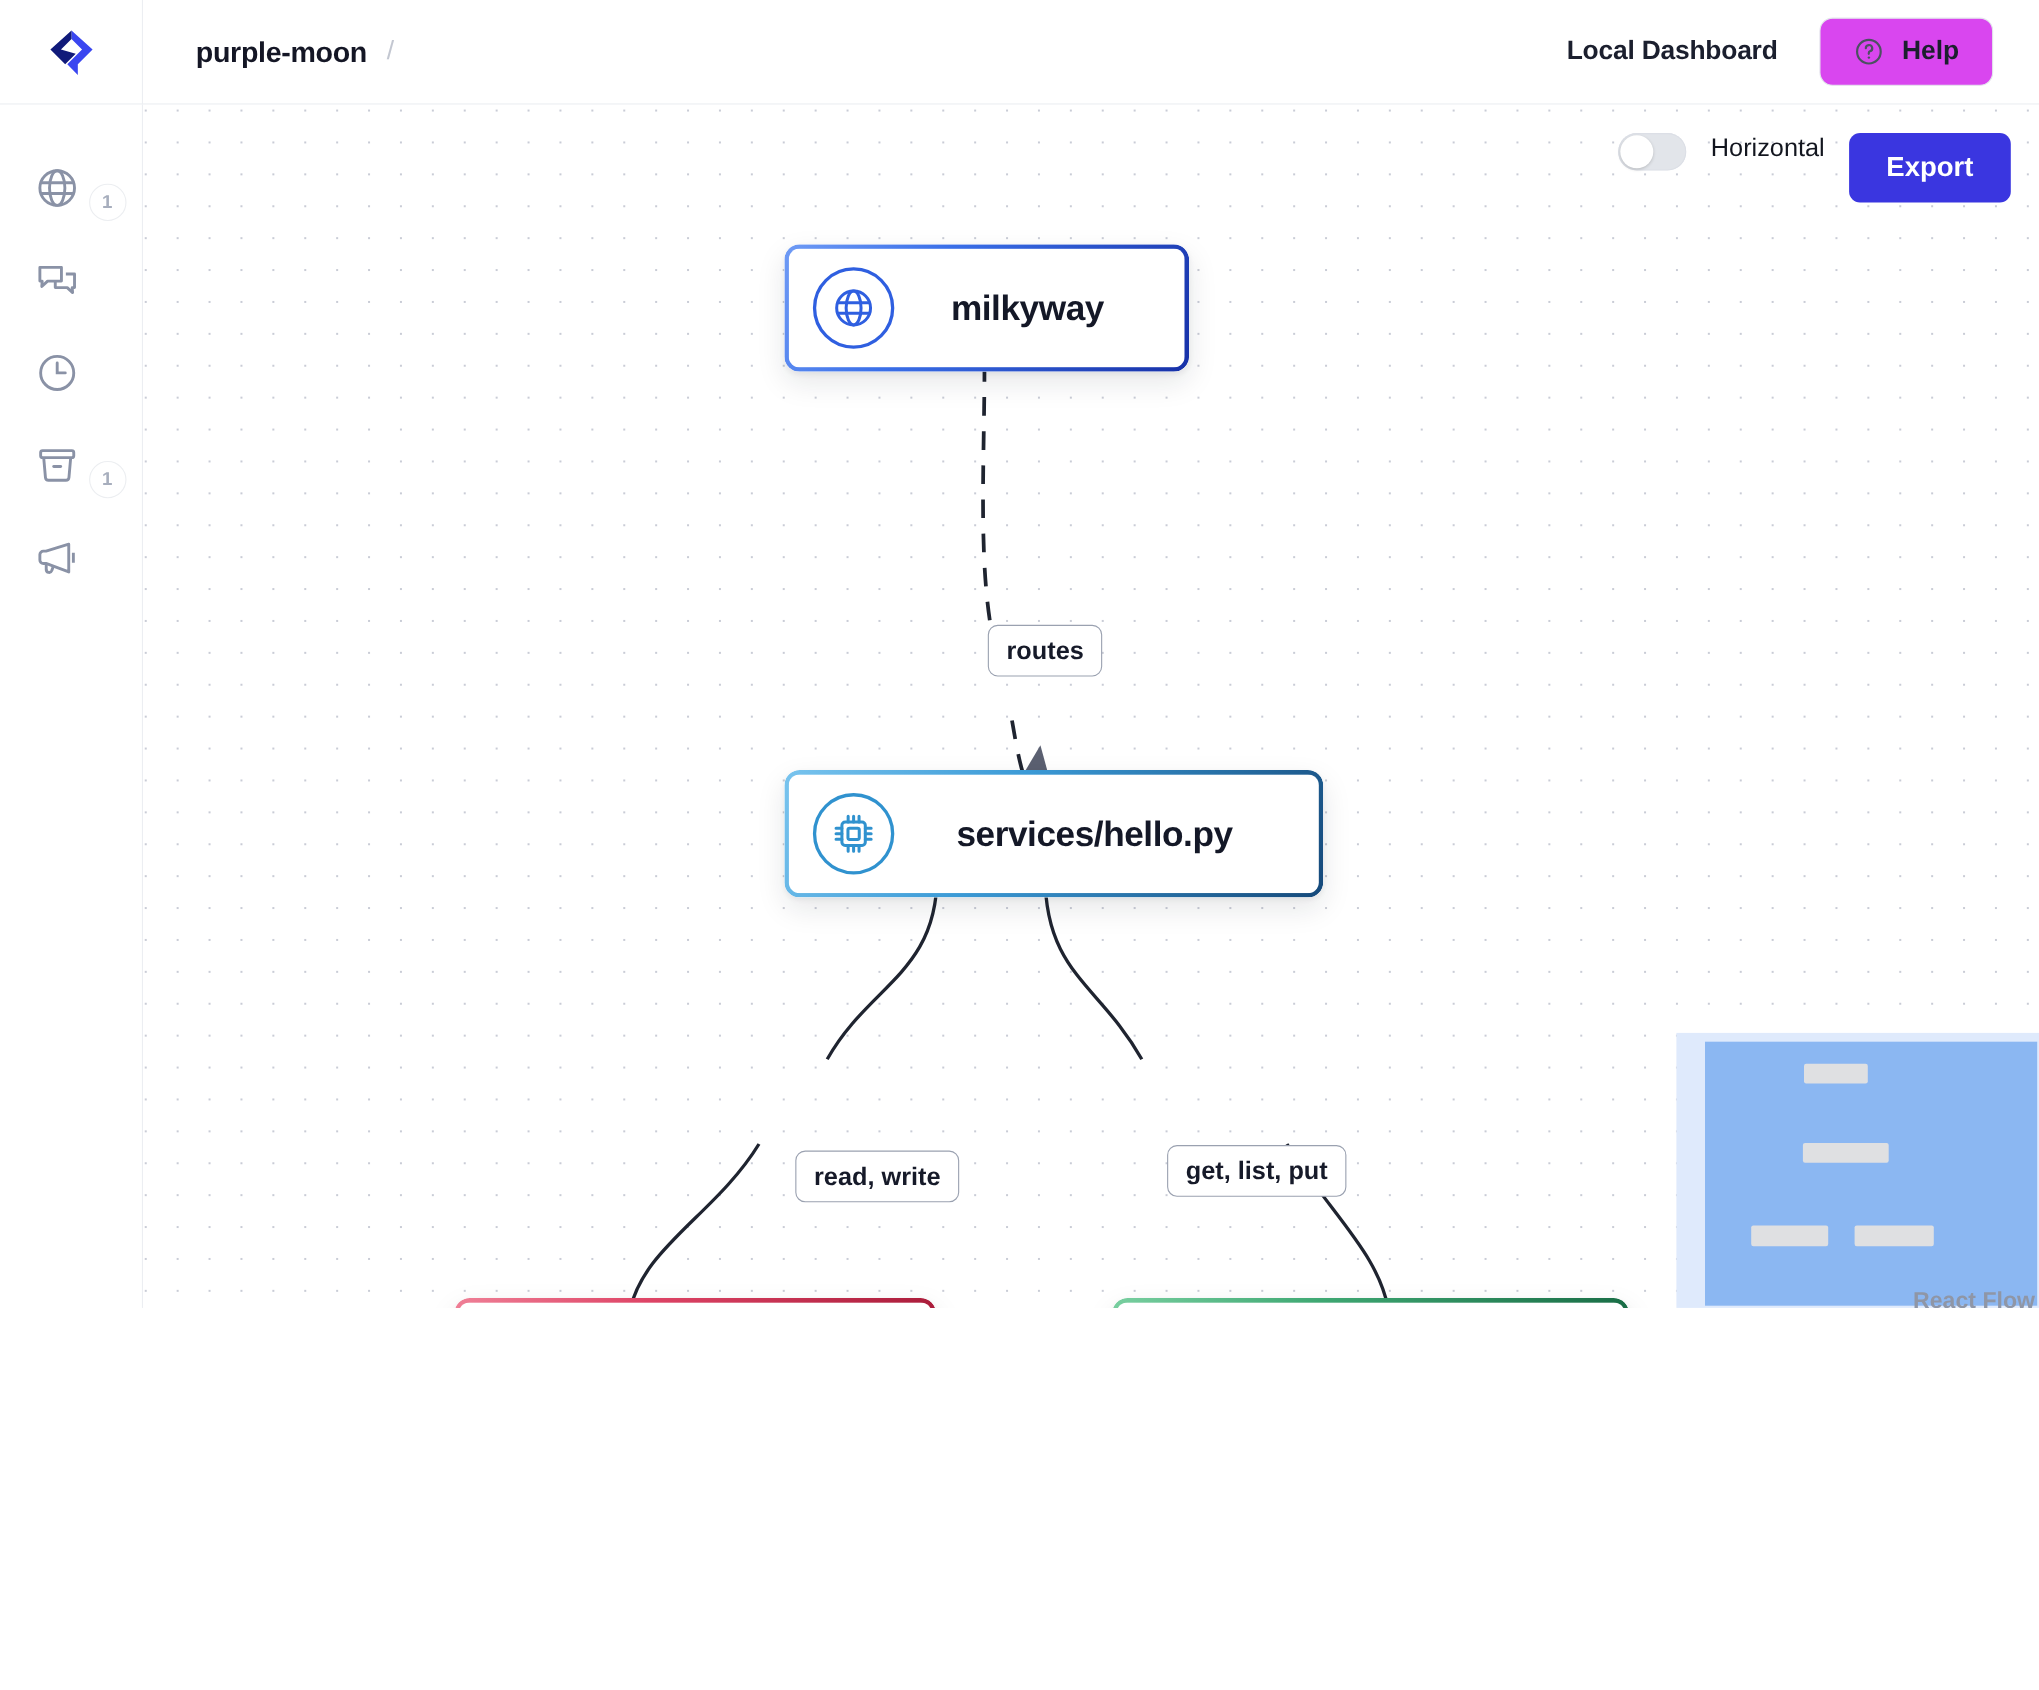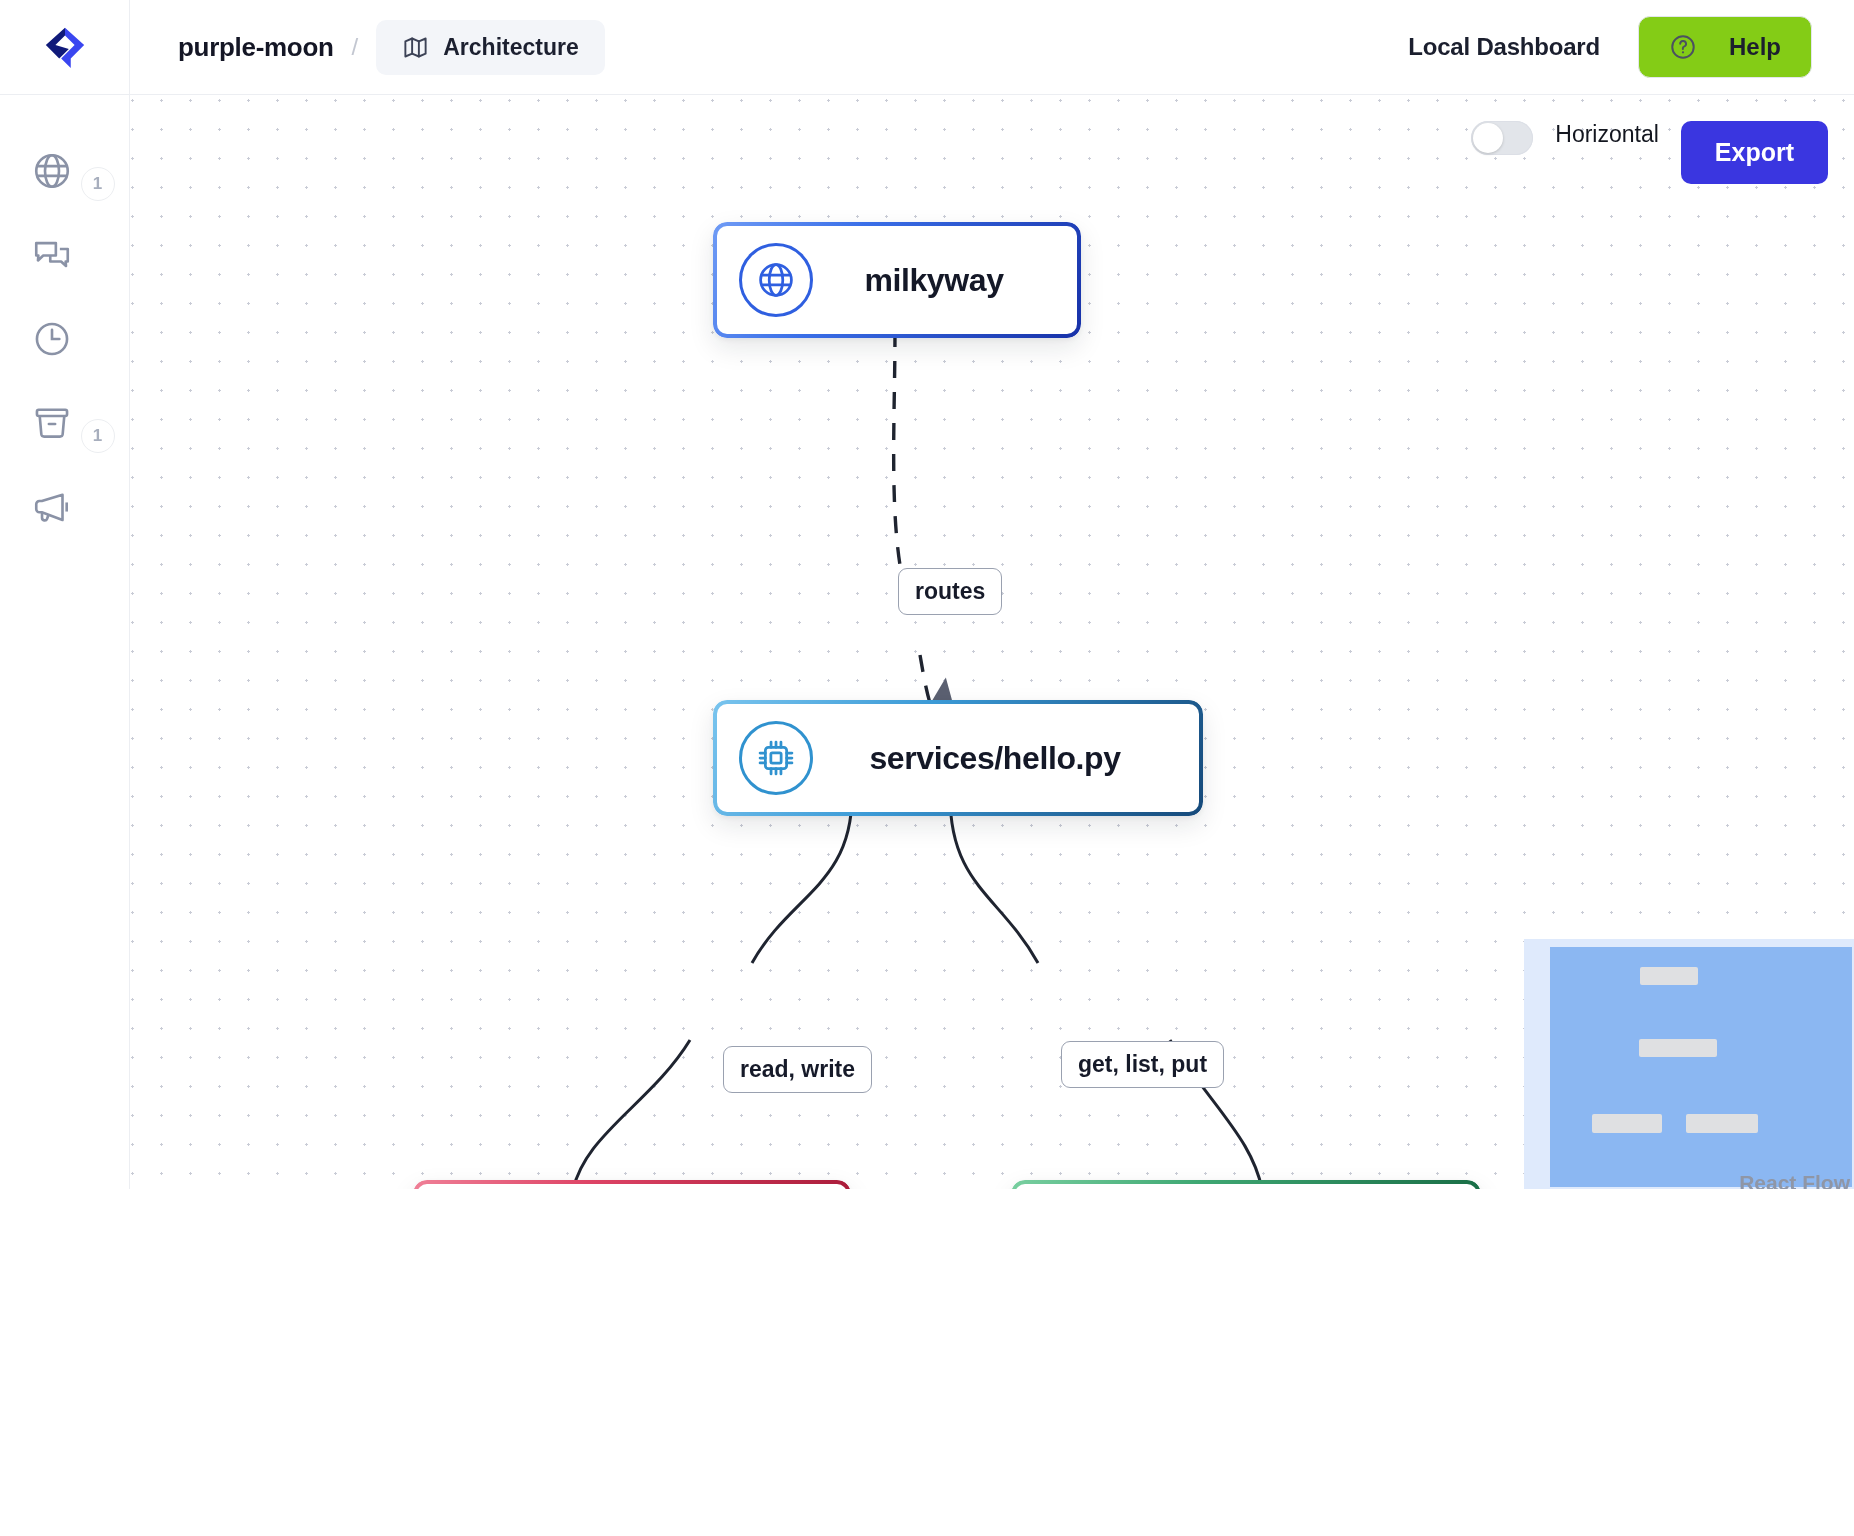--- a/index.html
+++ b/index.html
@@ -38,23 +38,23 @@
     padding: 14px 26px;
   }
   .crumb-tab span.lbl { font-size: 23px; font-weight: 600; color: #1c2030; }
 
   .header-right {
     margin-left: auto; display: flex; align-items: center; gap: 38px;
     margin-right: 42px;
   }
   .dash-label { font-size: 24px; font-weight: 700; color: #1b1f2e; letter-spacing: -0.2px;}
   .help-btn {
-    display: flex; align-items: center; gap: 32px;
+    display: flex; align-items: center; gap: 16px;
     border: 1px solid #e3e6ec; border-radius: 12px;
-    padding: 16px 30px; background: #84cc16;
+    padding: 16px 30px; background: #d946ef;
   }
   .help-btn .lbl { font-size: 24px; font-weight: 700; color: #1b1f2e; }
 
   
   .body { flex: 1; display: flex; position: relative; min-height: 0; }
 
   .sidebar {
     width: 130px; flex: 0 0 130px;
     border-right: 1px solid #eceef2;
     background: #fff;
@@ -184,28 +184,20 @@
     <div class="logo-box">
       <svg class="logo-mark" viewBox="0 0 48 48">
         <path d="M24 4 L44 22 L30 36 L30 46 L20 36 L34 22 L24 12 Z" fill="#3a46f0"></path>
         <path d="M24 4 L4 22 L18 36 L28 26 L14 22 L24 12 Z" fill="#101a7a"></path>
       </svg>
     </div>
 
     <div class="breadcrumb">
       <div class="crumb-project">purple-moon</div>
       <div class="crumb-sep">/</div>
-      <div class="crumb-tab">
-        <svg width="27" height="27" viewBox="0 0 24 24" fill="none" stroke="#3c4256" stroke-width="1.7" stroke-linecap="round" stroke-linejoin="round">
-          <path d="M9 4 L3 6.5 V20 L9 17.5 L15 20 L21 17.5 V4 L15 6.5 Z"></path>
-          <path d="M9 4 V17.5"></path>
-            <path d="M15 6.5 V20"></path>
-        </svg>
-        <span class="lbl">Architecture</span>
-      </div>
     </div>
 
     <div class="header-right">
       <div class="dash-label">Local Dashboard</div>
       <div class="help-btn">
         <svg width="28" height="28" viewBox="0 0 24 24" fill="none" stroke="#4b5161" stroke-width="1.7">
           <circle cx="12" cy="12" r="9.2"></circle>
           <path d="M9.6 9.3a2.5 2.5 0 1 1 3.2 2.4c-.6.25-.9.8-.9 1.45v.5" stroke-linecap="round"></path>
           <circle cx="12" cy="16.6" r="0.95" fill="#4b5161" stroke="none"></circle>
         </svg>

